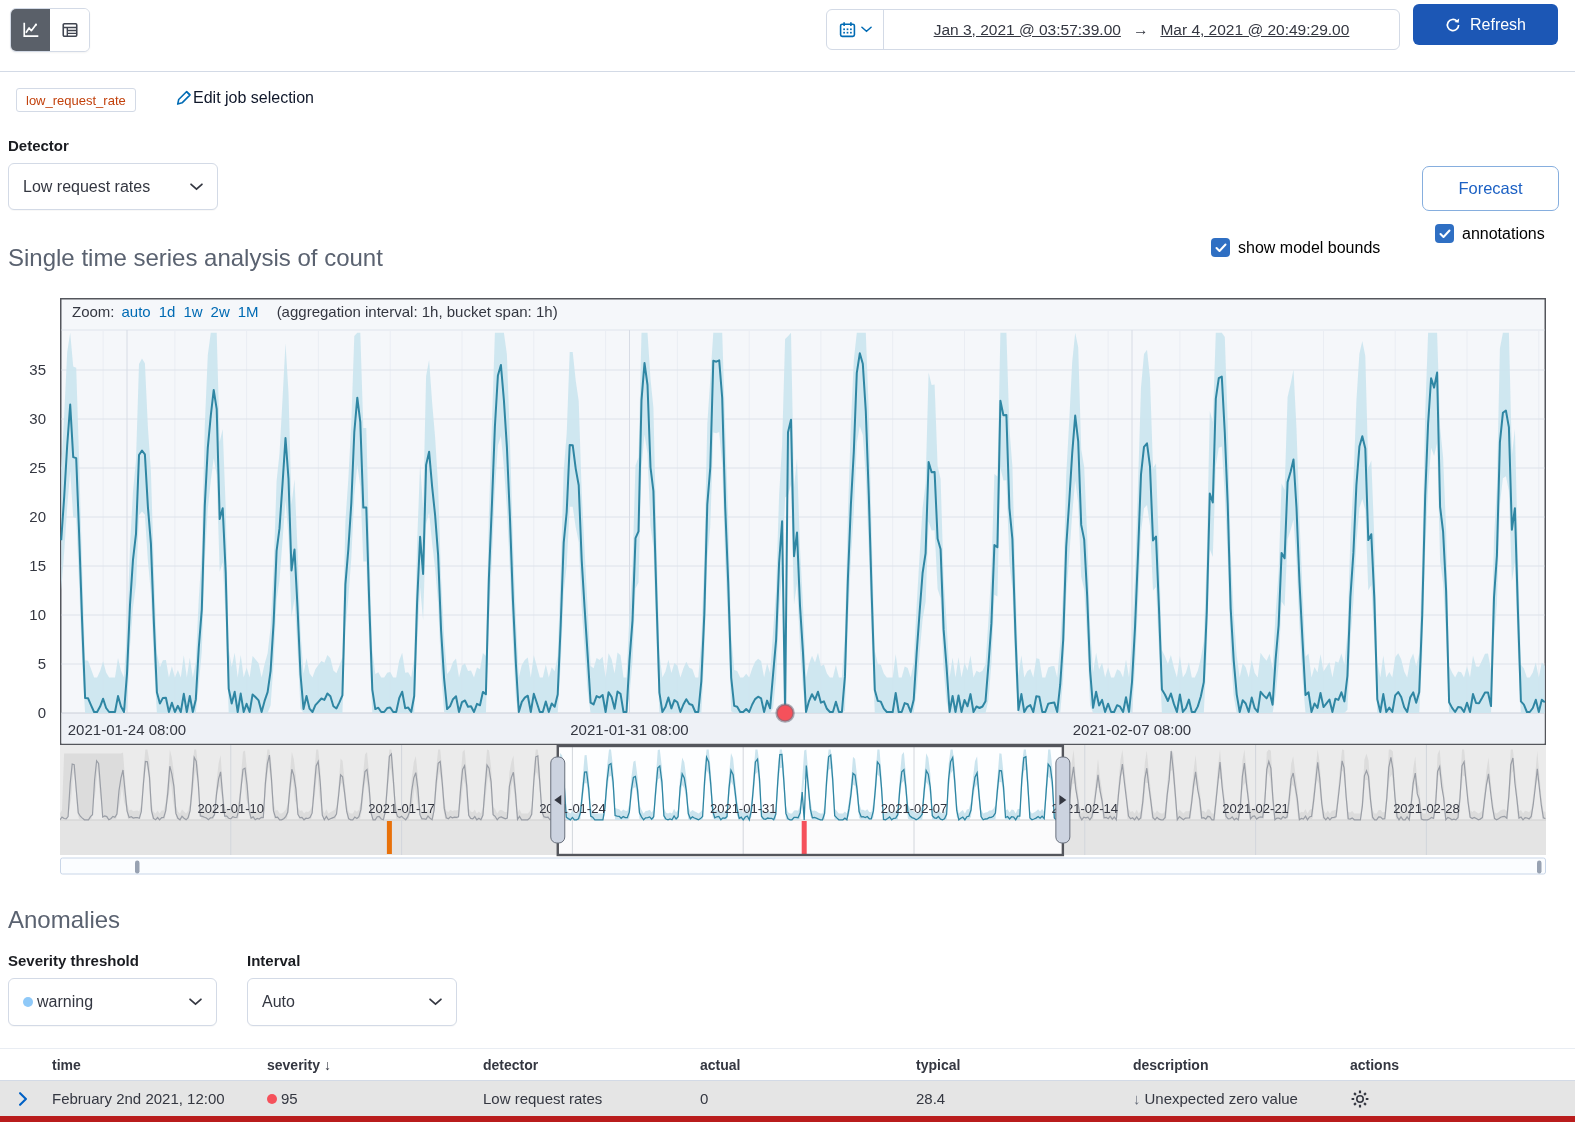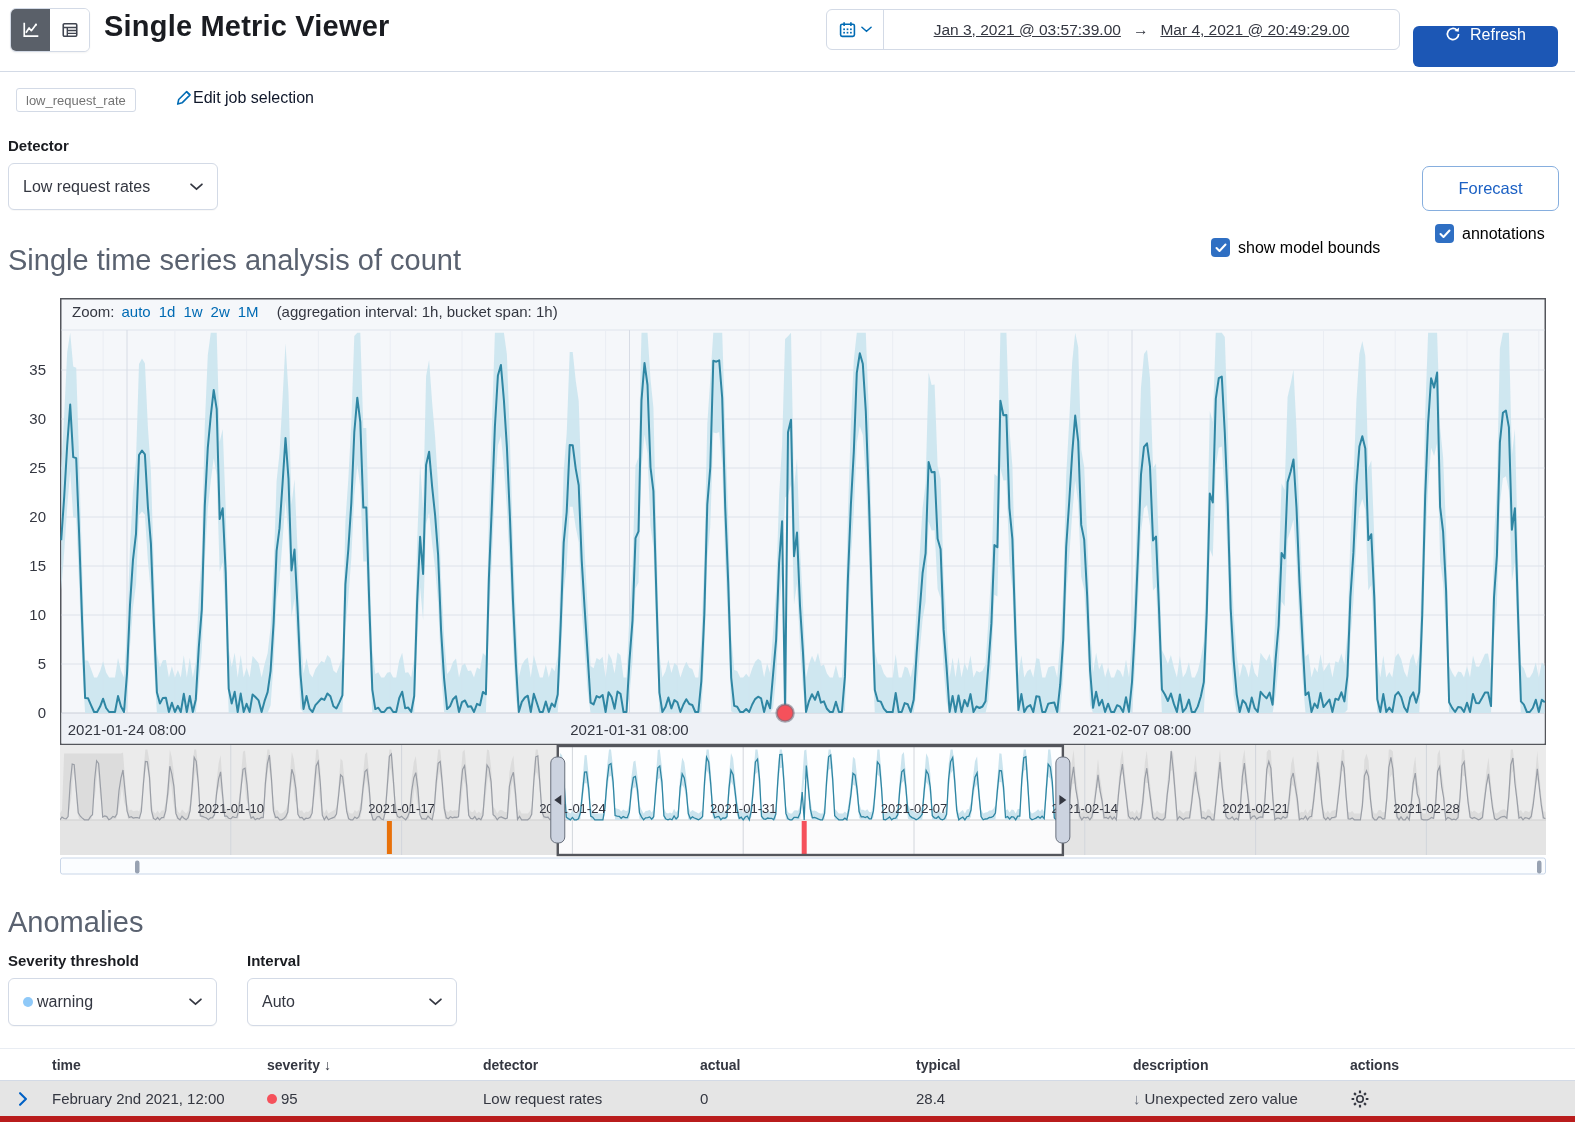--- a/index.html
+++ b/index.html
@@ -10,34 +10,34 @@
   
   .view-toggle { left:10px; top:8px; display:flex; border:1px solid #d3dae6; border-radius:6px; overflow:hidden; background:#fff; box-shadow:0 1px 2px rgba(0,0,0,.05); }
   .vt-btn { width:39px; height:42px; display:flex; align-items:center; justify-content:center; background:#fff; }
   .vt-btn.sel { background:#5a6069; }
   .page-title { left:104px; top:10px; font-size:29px; font-weight:600; color:#1a1c21; letter-spacing:.2px; }
 
   .datepicker { left:826px; top:9px; width:574px; height:41px; background:#fff; border:1px solid #d3dae6; border-radius:6px; display:flex; align-items:center; }
   .dp-cal { width:57px; height:100%; display:flex; align-items:center; justify-content:center; gap:5px; border-right:1px solid #d3dae6; cursor:pointer; }
   .dp-dates { flex:1; display:flex; align-items:center; justify-content:center; gap:12px; font-size:15.5px; color:#343741; }
   .dp-date { cursor:pointer;text-decoration:underline; }
-  .refresh-btn { left:1413px; top:26px; width:145px; height:41px; background:#1c57b5; border:none; border-radius:6px; color:#fff; font-size:16px; font-weight:500; display:flex; align-items:flex-start; justify-content:center; gap:9px; cursor:pointer; font-family:inherit; }
+  .refresh-btn { left:1413px; top:4px; width:145px; height:41px; background:#1c57b5; border:none; border-radius:6px; color:#fff; font-size:16px; font-weight:500; display:flex; align-items:center; justify-content:center; gap:9px; cursor:pointer; font-family:inherit; }
 
   .hrule { left:0; top:71px; width:1575px; height:1px; background:#d3dae6; }
 
-  .job-badge { left:16px; top:88px; height:24px; padding:0 9px; border:1px solid #d3dae6; border-radius:3px; background:#fff; font-size:13px; display:flex; align-items:center; color:#737373; }
+  .job-badge { left:16px; top:88px; height:24px; padding:0 9px; border:1px solid #d3dae6; border-radius:3px; background:#fff; font-size:13px; display:flex; align-items:center; color:#c2410c; }
   .edit-link { left:175px; top:89px; display:flex; align-items:flex-end; gap:0; color:#0f172a; font-size:16px; cursor:pointer; }
 
   .field-label { font-size:15px; font-weight:700; color:#1a1c21; }
   .select-ctl { background:#fff; border:1px solid #d3dae6; border-radius:6px; display:flex; align-items:center; padding:0 14px; font-size:16px; color:#343741; cursor:pointer; box-shadow:0 1px 1px rgba(0,0,0,.03); }
   .select-ctl .chev { margin-left:auto; }
 
   .forecast-btn { left:1422px; top:166px; width:137px; height:45px; background:#fff; border:1px solid #86aede; border-radius:7px; color:#1c61c4; font-size:16.5px; font-weight:500; display:flex; align-items:center; justify-content:center; cursor:pointer; font-family:inherit; }
 
-  .section-heading { font-size:29px; color:#5a6270; }
+  .section-heading { font-size:24px; color:#5a6270; }
 
   .cbx-row { display:flex; align-items:center; gap:8px; }
   .cbx { width:19px; height:19px; border-radius:4px; background:#2f6fc3; display:flex; align-items:center; justify-content:center; cursor:pointer; }
   .cbx-label { font-size:16px; color:#000000; }
 
   
   .main-chart-box { left:60px; top:298px; width:1486px; height:447px; }
   .zoom-row { left:72px; top:303px; display:flex; align-items:center; font-size:15px; color:#343741; z-index:3; }
   .zoom-row .lbl { margin-right:7px; }
   .zoom-link { color:#006bb4; margin-right:8px; cursor:pointer; }
@@ -68,21 +68,20 @@
         <circle cx="12.4" cy="3.3" r="1" fill="#fff"></circle>
       </svg>
     </div>
     <div class="vt-btn">
       <svg width="18" height="18" viewBox="0 0 16 16">
         <rect x="2" y="2.5" width="12" height="11" rx="1" fill="none" stroke="#404550" stroke-width="1.4"></rect>
         <path d="M2 5.8 H14 M5.6 5.8 V13.5 M5.6 8.4 H14 M5.6 11 H14" stroke="#404550" stroke-width="1.2" fill="none"></path>
       </svg>
     </div>
   </div>
-  <div class="abs page-title">Single Metric Viewer</div>
 
   <div class="abs datepicker">
     <div class="dp-cal">
       <svg width="17" height="17" viewBox="0 0 16 16">
         <rect x="1.5" y="3" width="13" height="11.5" rx="1.5" fill="none" stroke="#006bb4" stroke-width="1.5"></rect>
         <path d="M4.8 1.2 V4.6 M11.2 1.2 V4.6" stroke="#006bb4" stroke-width="1.5"></path>
         <rect x="4" y="7" width="1.6" height="1.6" fill="#006bb4"></rect>
           <rect x="7.2" y="7" width="1.6" height="1.6" fill="#006bb4"></rect>
           <rect x="10.4" y="7" width="1.6" height="1.6" fill="#006bb4"></rect>
         <rect x="4" y="10.2" width="1.6" height="1.6" fill="#006bb4"></rect>

